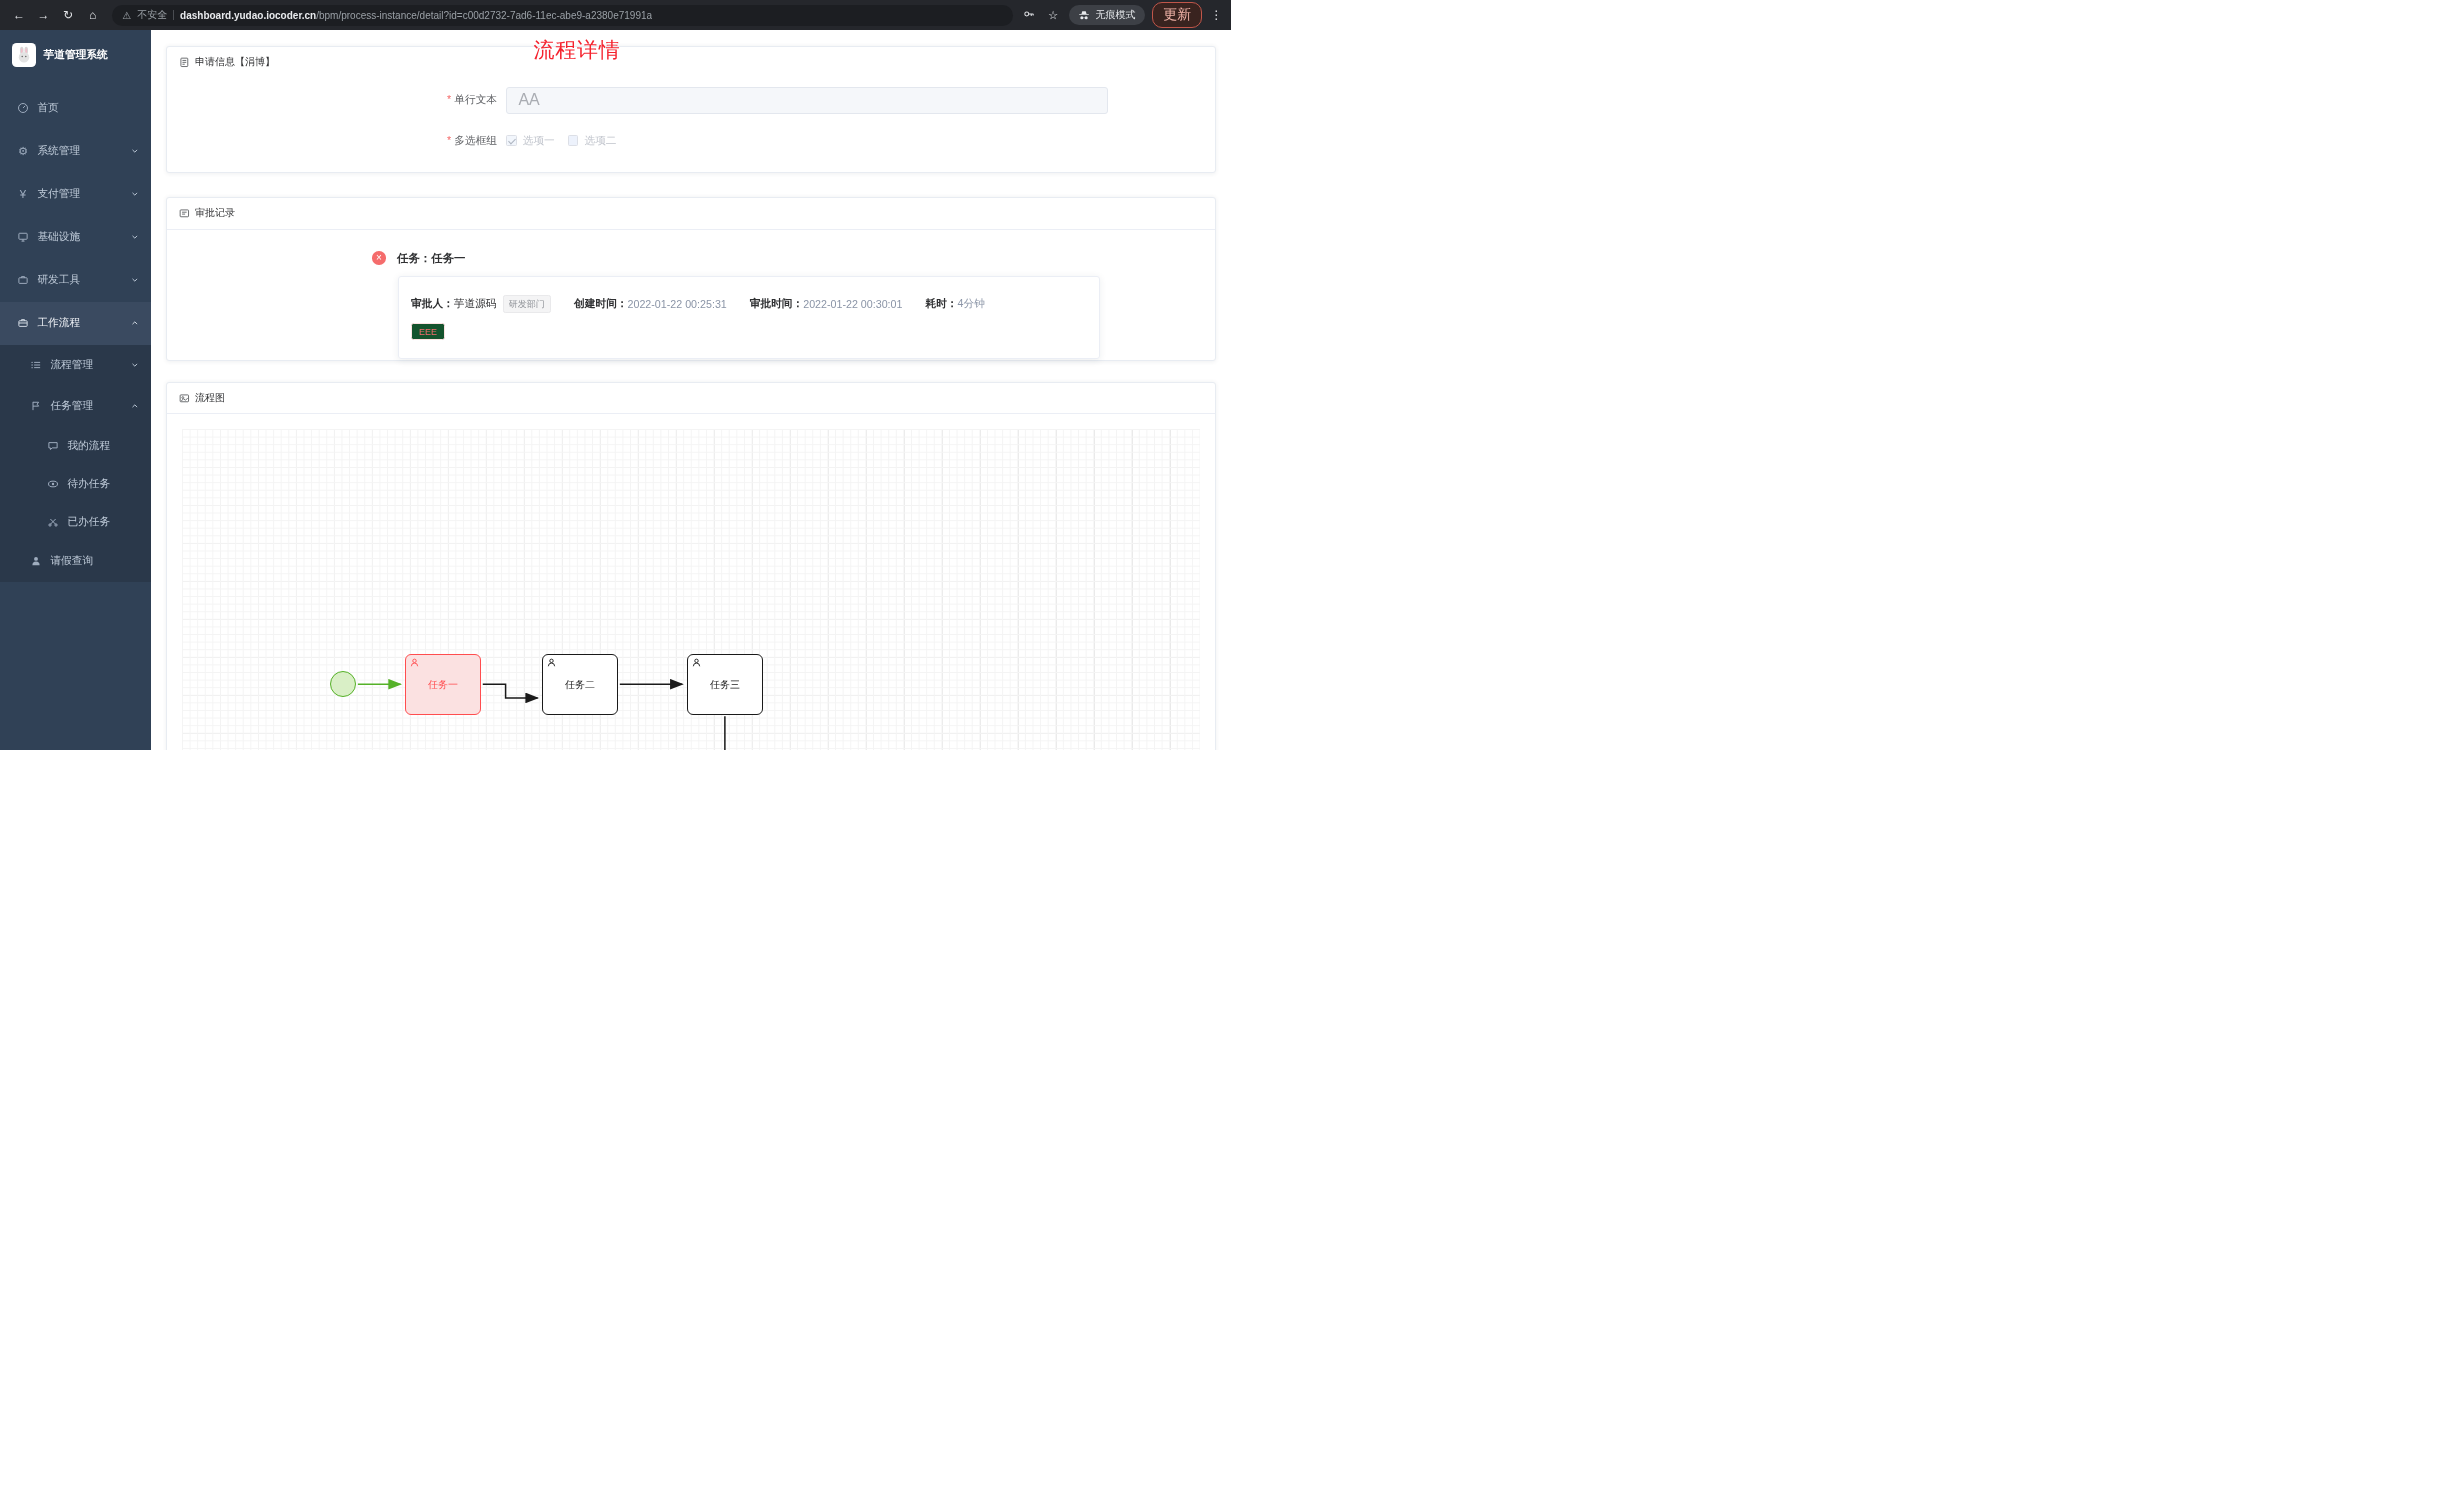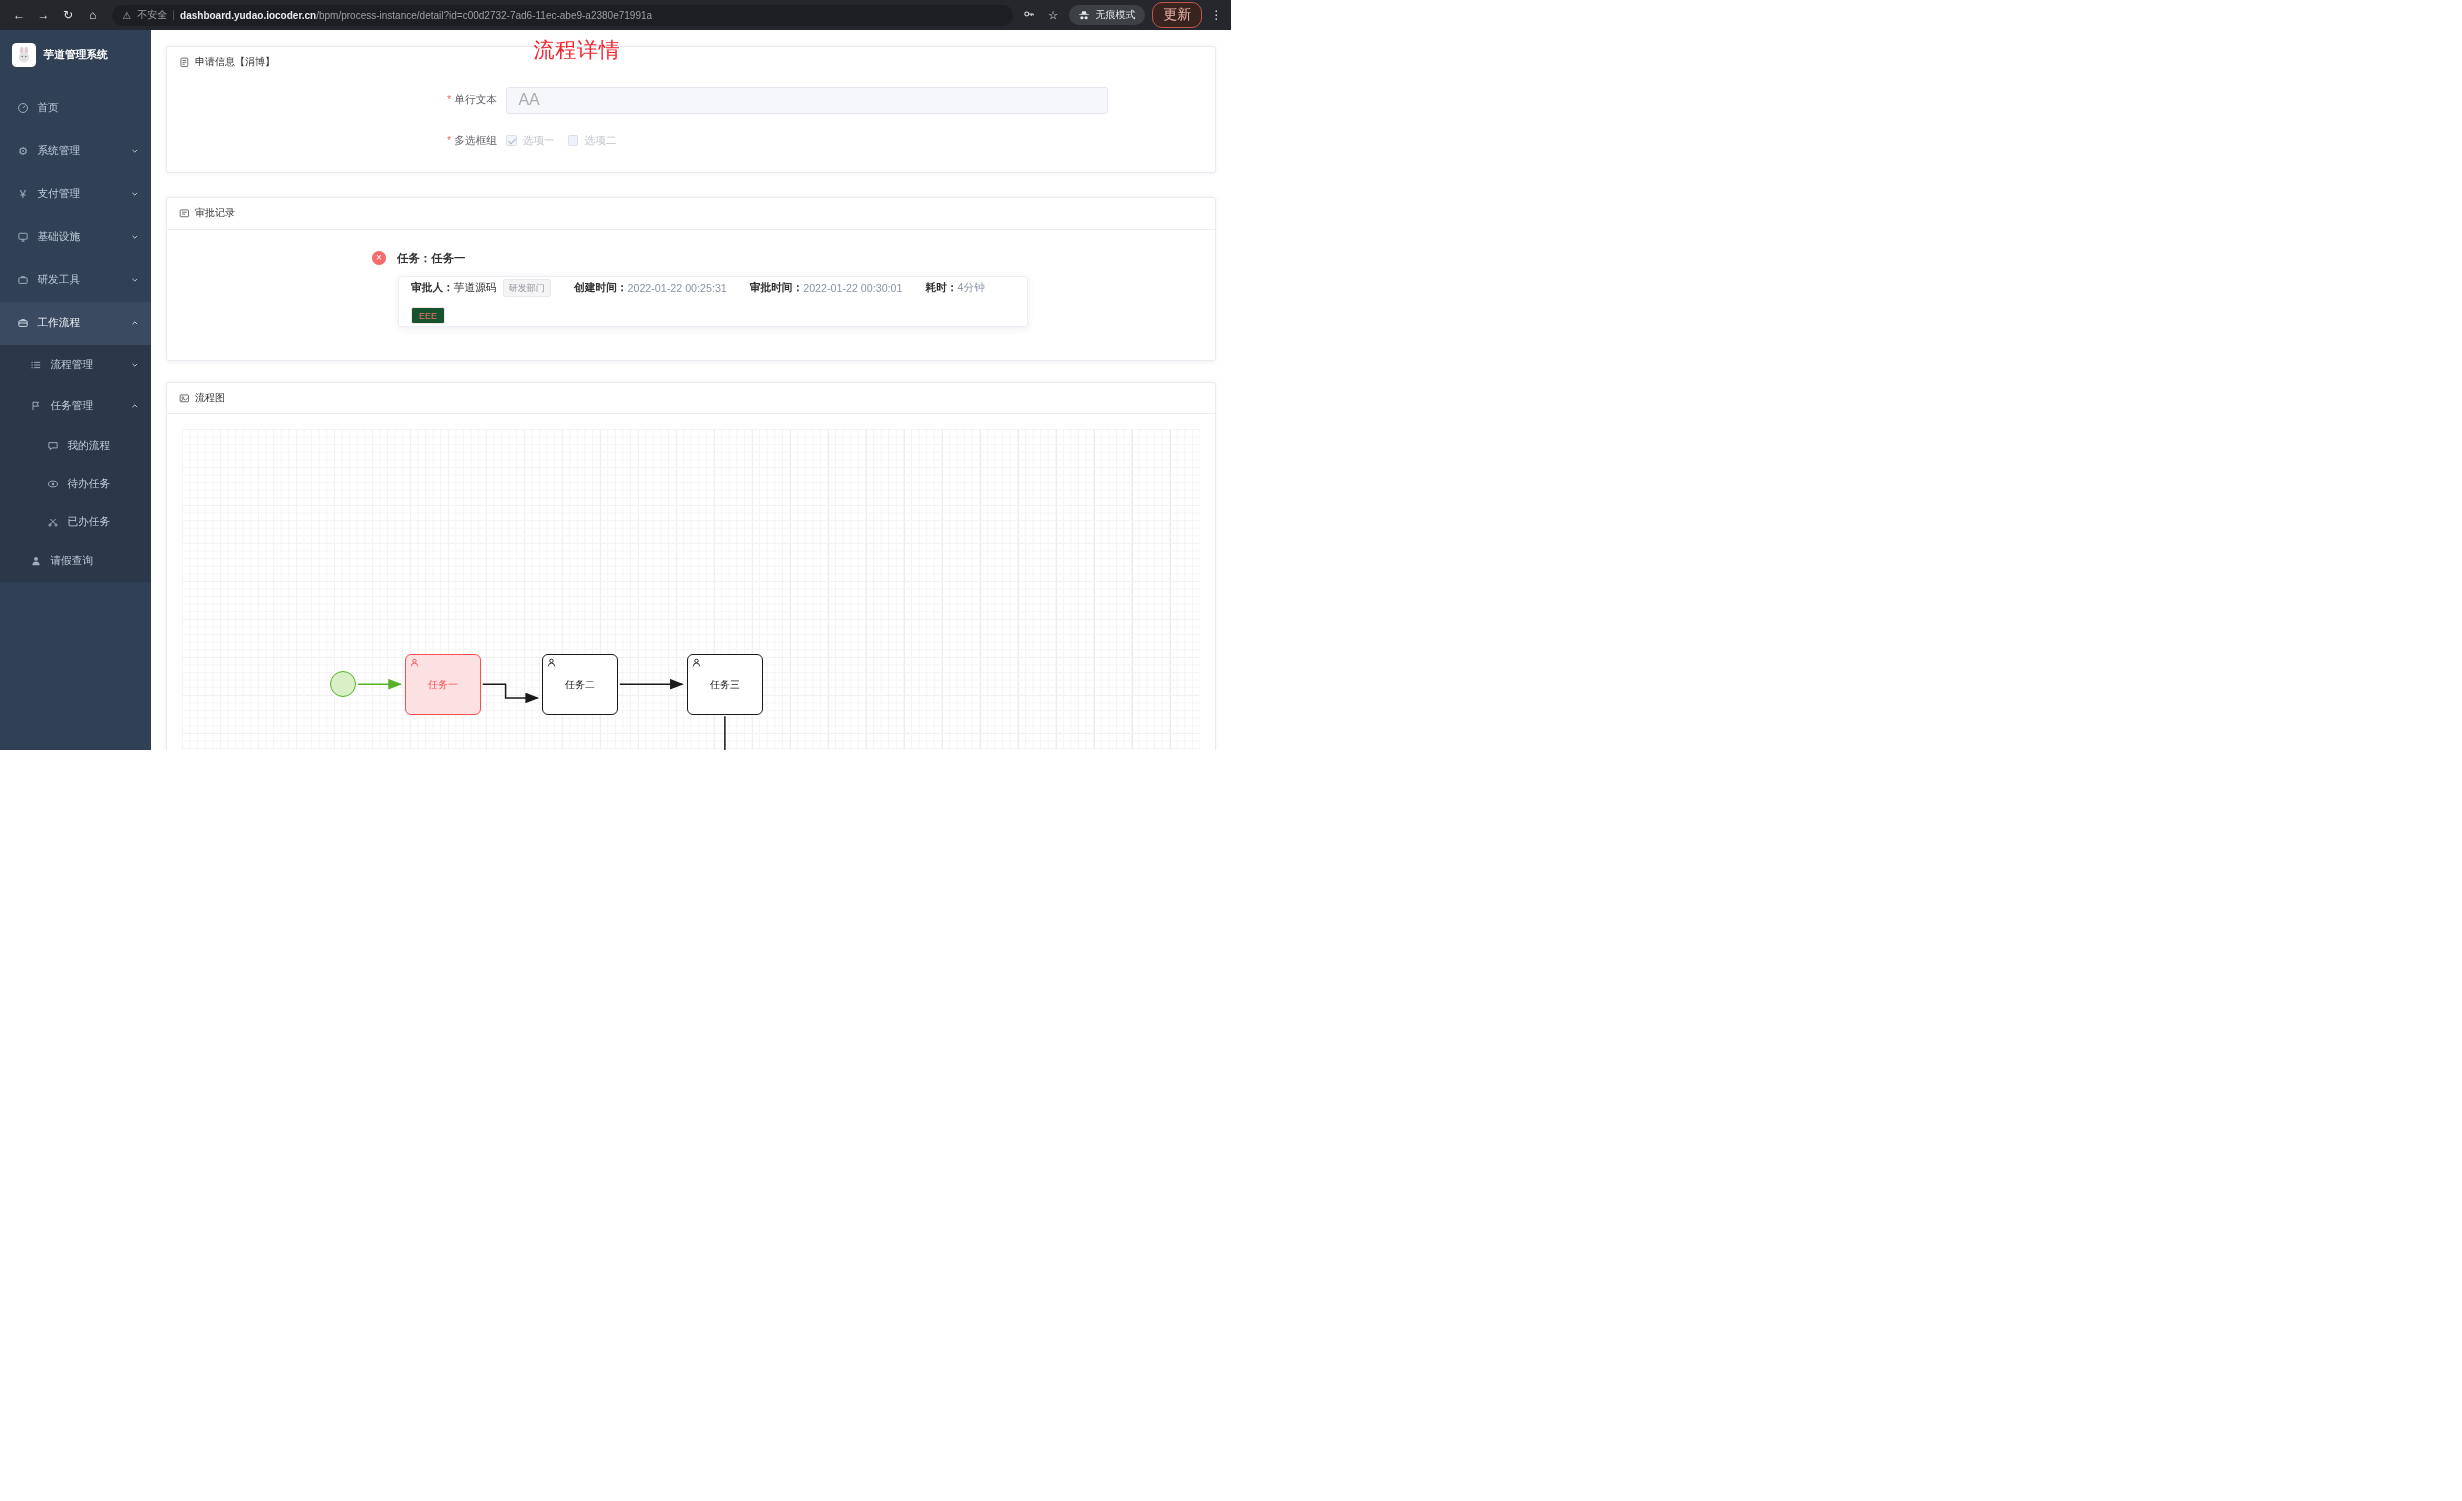--- a/index.html
+++ b/index.html
@@ -66,22 +66,22 @@
   .cb-box.checked{background:#f2f6fc;}
   .cb-box.checked::after{content:"";position:absolute;left:3px;top:0.8px;width:3px;height:6px;
     border-right:1.1px solid #aeb5c0;border-bottom:1.1px solid #aeb5c0;transform:rotate(45deg);}
 
   
   #card-approval{margin-top:24px;height:164px;}
   .timeline-row{display:flex;align-items:center;gap:11.4px;margin:21px 0 0 205px;}
   .node-x{width:13.7px;height:13.7px;border-radius:50%;background:#f56c6c;color:#fff;display:flex;
     align-items:center;justify-content:center;font-size:10px;line-height:1;flex-shrink:0;}
   .task-title{font-size:11.4px;font-weight:700;color:#303133;}
-  .approve-box{margin:10.7px 0 0 231px;width:630px;border:0.8px solid #ebeef5;border-radius:3px;
-    box-shadow:0 1.5px 7.6px rgba(31,45,61,.08);padding:2px 12px;}
+  .approve-box{margin:10.7px 0 0 231px;width:702px;border:0.8px solid #ebeef5;border-radius:3px;
+    box-shadow:0 1.5px 7.6px rgba(31,45,61,.08);padding:18px 12px;}
   .ab-row{display:flex;align-items:center;gap:23px;font-size:10.7px;}
   .ab-pair{display:flex;align-items:center;white-space:nowrap;}
   .ab-label{color:#303133;font-weight:700;}
   .ab-value{color:#303133;}
   .ab-time{color:#8a94a6;}
   .dept-tag{margin-left:6px;font-size:9px;color:#909399;background:#f4f4f5;border:0.8px solid #e9e9eb;
     border-radius:2.3px;padding:1.5px 5.3px;}
   .comment-tag{display:inline-block;margin-top:10px;font-size:9px;color:#f56c6c;background:#14532d;
     border:0.8px solid #fde2e2;border-radius:2.3px;padding:2.3px 6.9px;}
 

